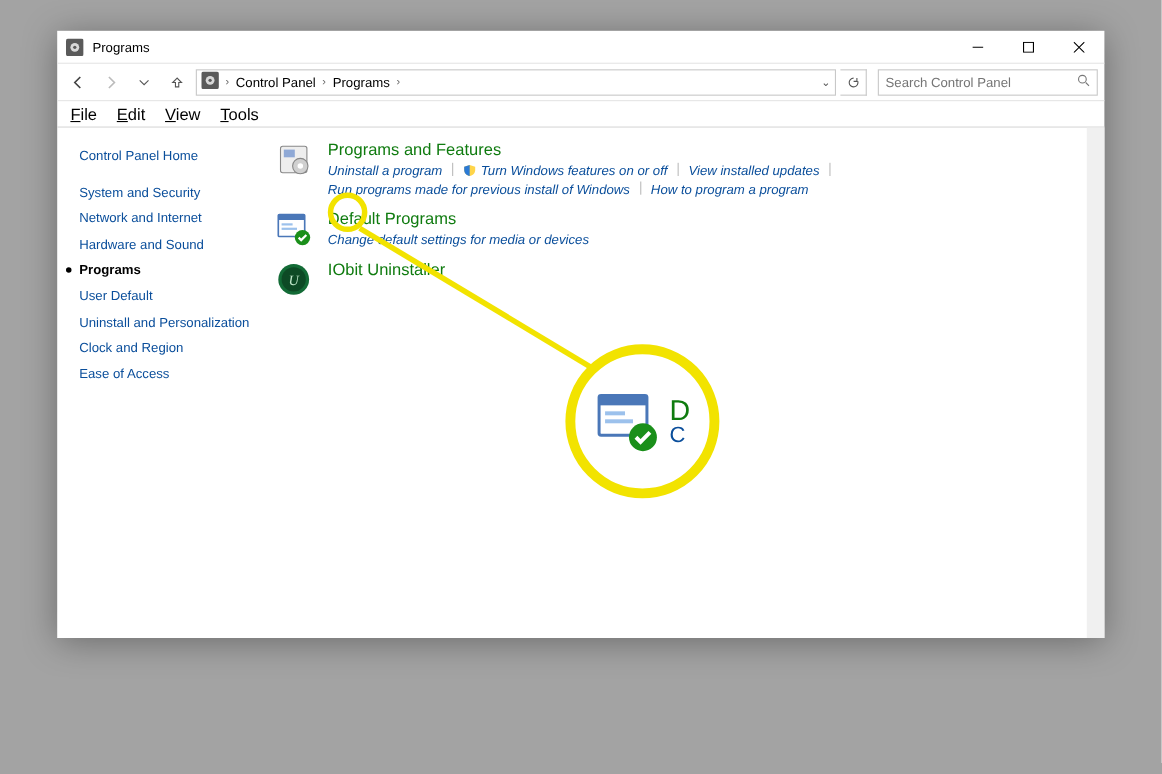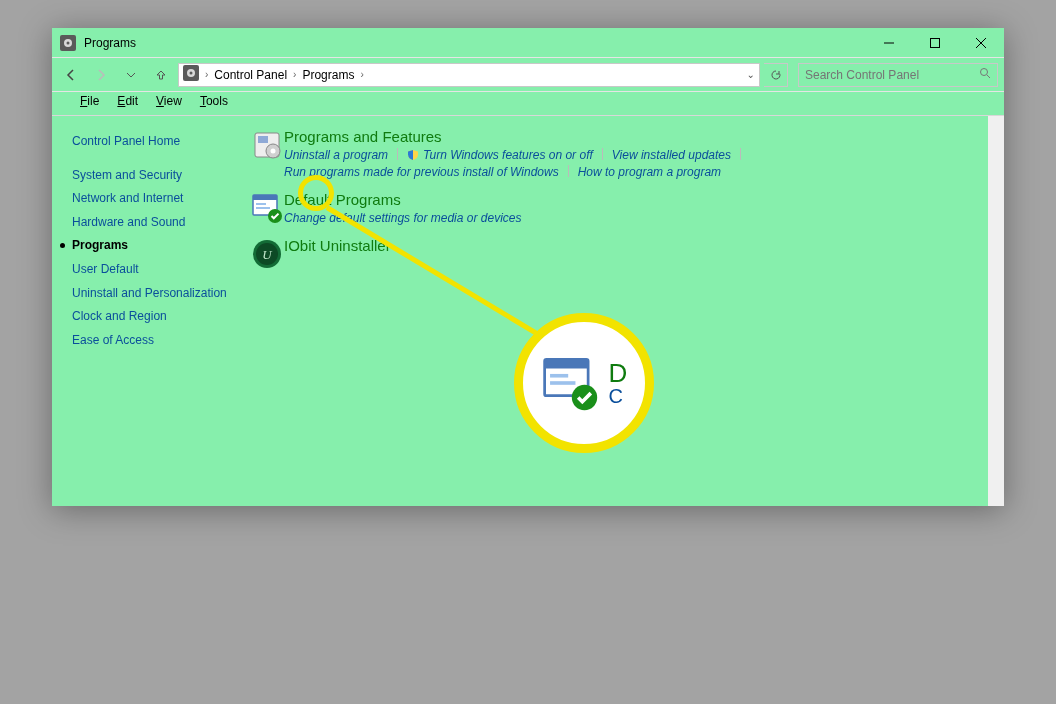--- a/index.html
+++ b/index.html
@@ -8,22 +8,22 @@
     font-family: "Segoe UI", Tahoma, sans-serif;
     font-size: 12px;
     width: 1056px;
     height: 704px;
     position: relative;
     overflow: hidden;
   }
   .window {
     position: absolute;
     left: 52px; top: 28px;
-    width: 952px; height: 478px;
-    background: #86efac;
+    width: 952px; height: 552px;
+    background: #ffffff;
     box-shadow: 0 4px 30px rgba(0,0,0,.35);
     display: flex;
     flex-direction: column;
   }
   
   .titlebar {
     height: 30px;
     display: flex;
     align-items: center;
     border-bottom: 1px solid #e5e5e5;
@@ -78,25 +78,25 @@
     justify-content:center;
   }
   .search input {
     border:none; outline:none; flex:1; font-size:12px; color:#777; background:transparent;
     font-family:inherit;
   }
   .search .mag { color:#555; font-size:12px; }
   
   .menubar {
     height: 24px;
-    display:flex; align-items:flex-start;
-    padding: 0 20px;
+    display:flex; align-items:flex-end;
+    padding: 0 4px;
     gap: 2px;
     border-bottom: 1px solid #d8d8d8;
-    font-size:12px;
+    font-size:15px;
   }
   .menubar .menu-item {
     padding: 2px 8px;
     color:#000;
   }
   .menubar .menu-item u { text-decoration: underline; }
   
   .content {
     flex:1;
     display:flex;
@@ -122,20 +122,21 @@
     content:''; position:absolute; left:-12px; top:9px;
     width:5px;height:5px;background:#000;border-radius:50%;
   }
   .main {
     flex:1;
     padding: 12px 12px 12px 8px;
     position:relative;
   }
   .category {
     display:flex;
+    gap:14px;
     margin-bottom: 12px;
   }
   .cat-icon {
     flex: 0 0 34px; height:34px;
     display:flex;align-items:center;justify-content:center;
   }
   .cat-body { flex:1; }
   .cat-title {
     color:#0f7b0f;
     font-size:15px;

